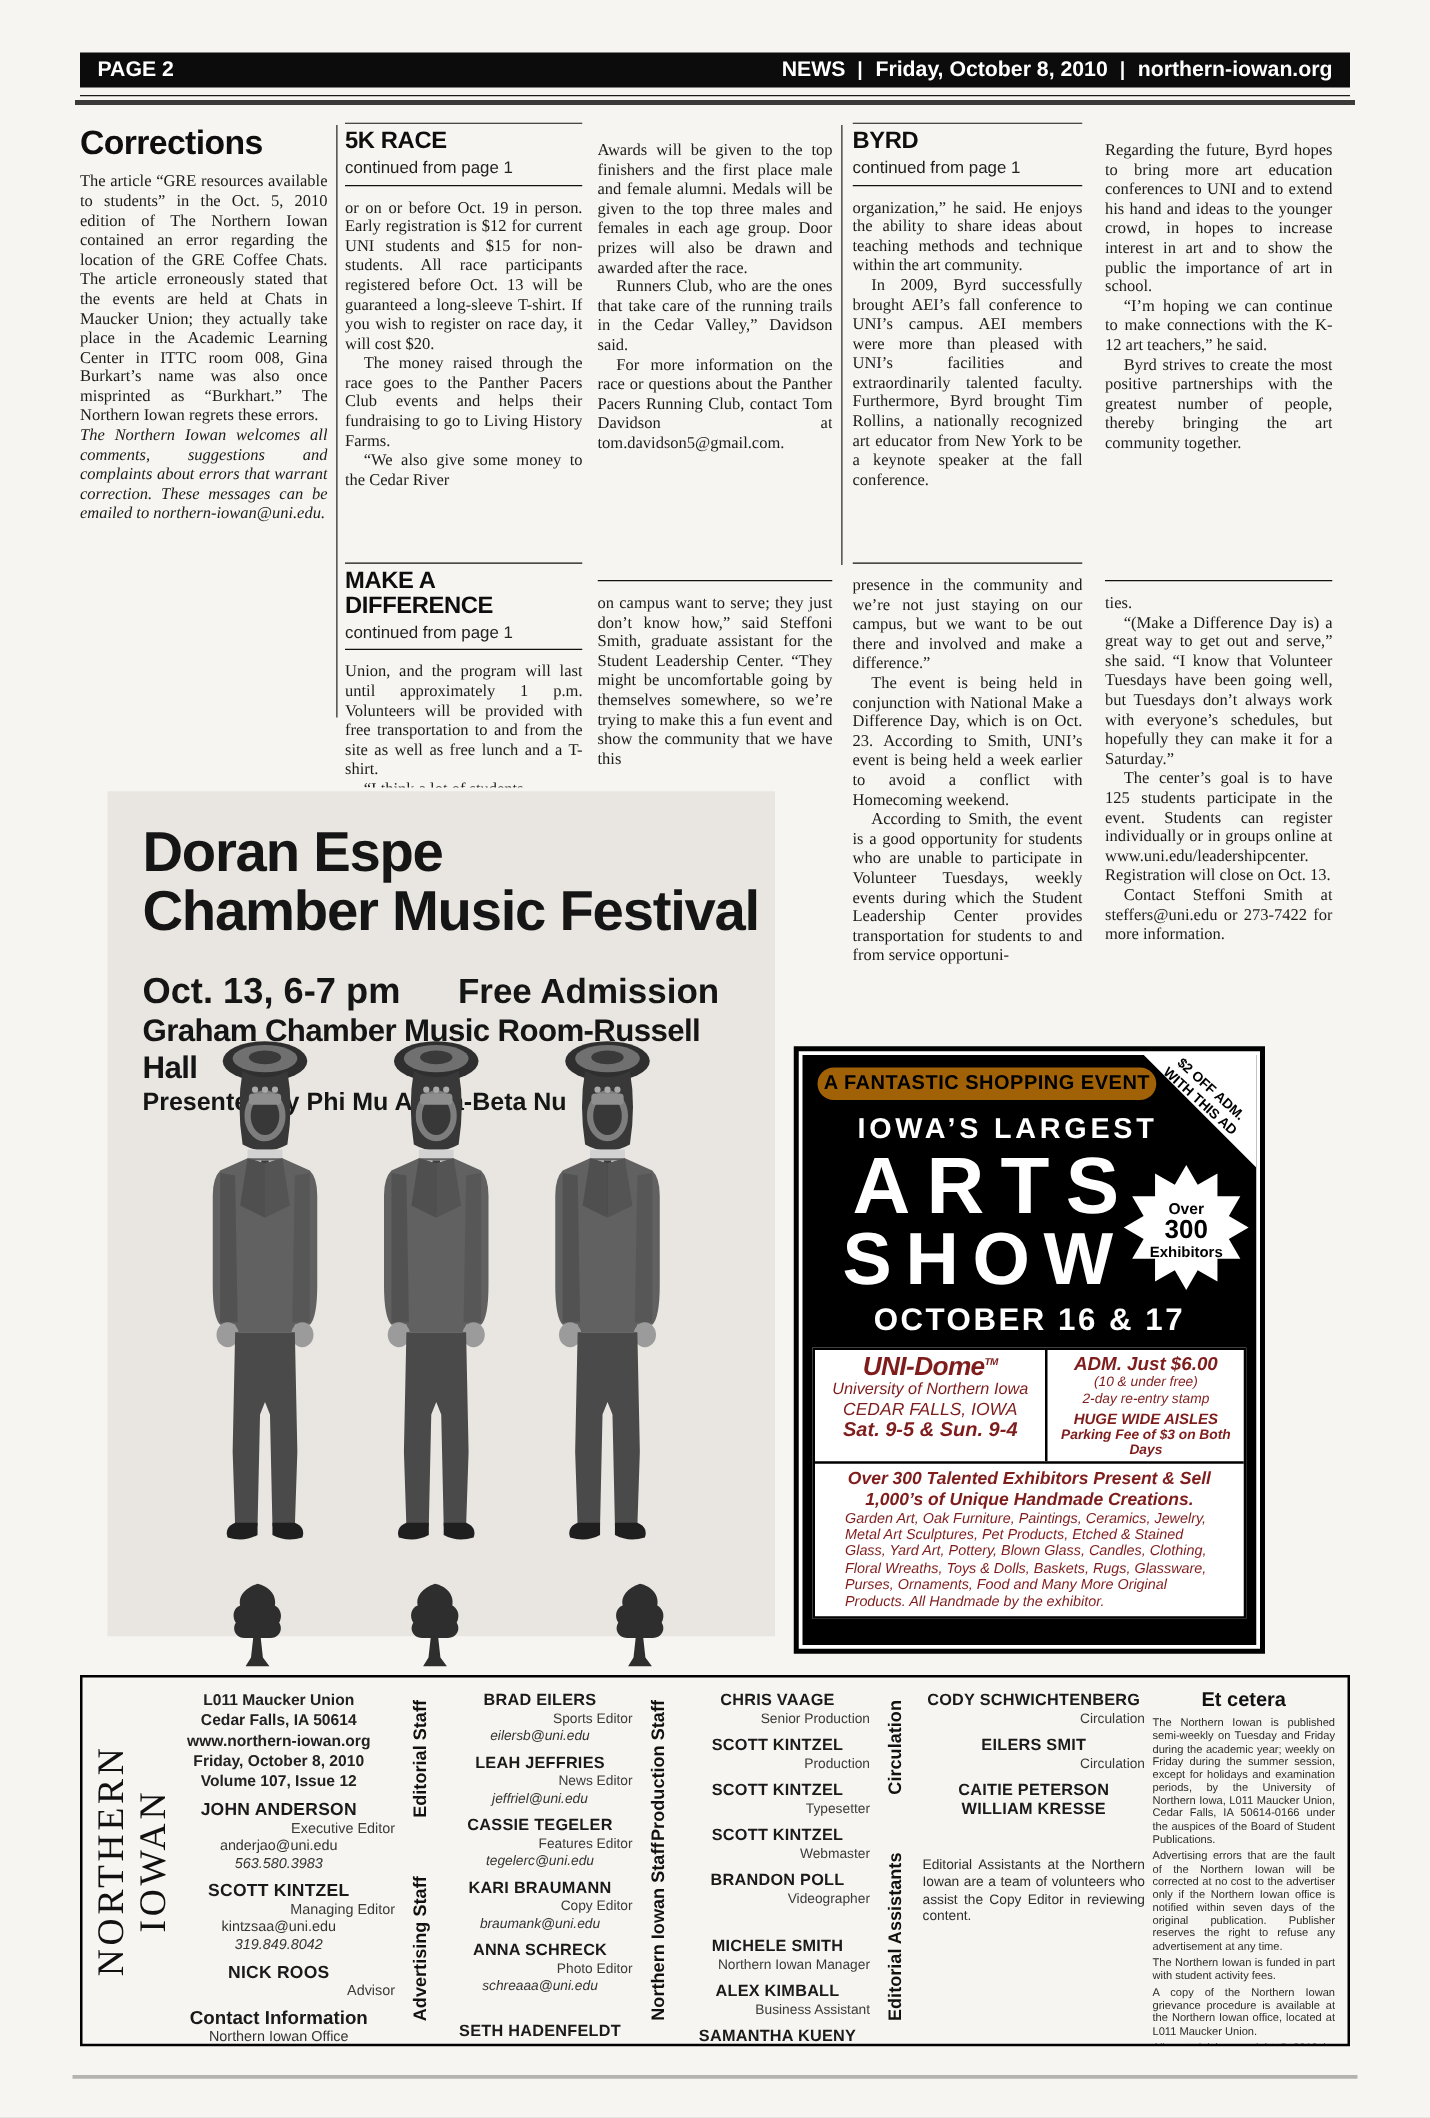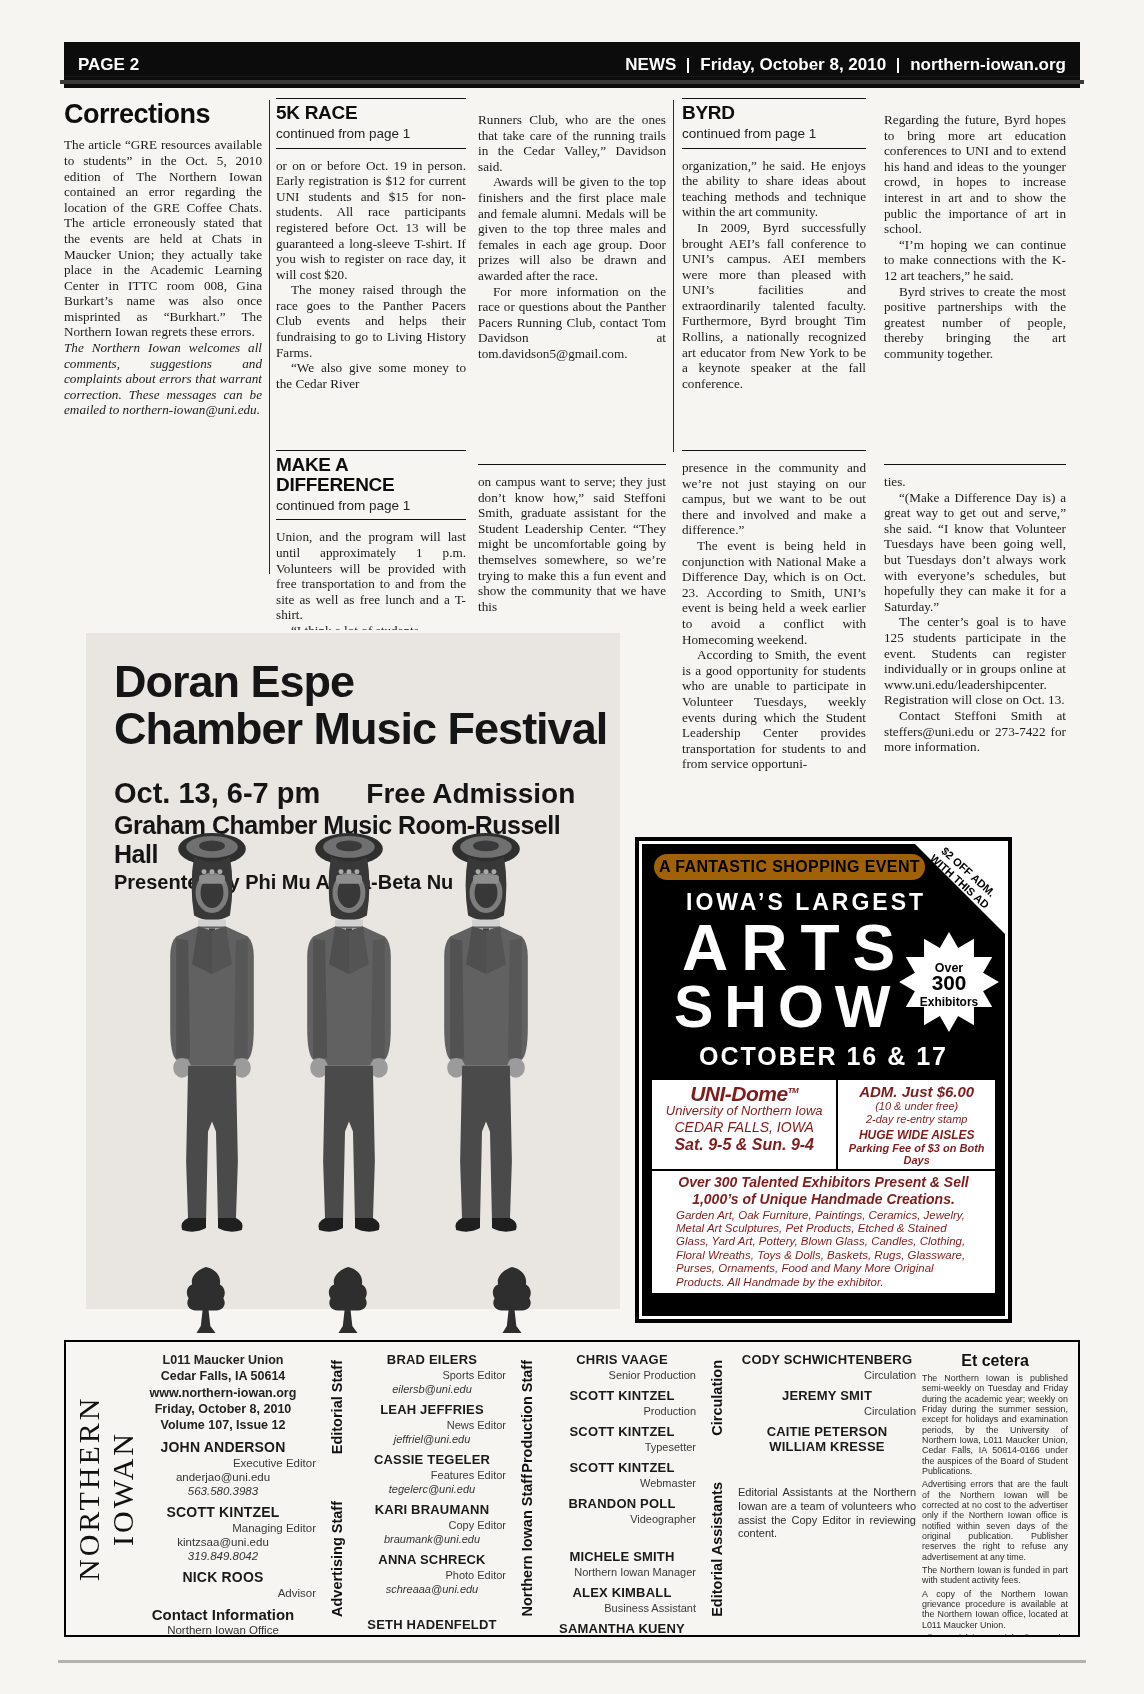--- a/index.html
+++ b/index.html
@@ -1,19 +1,19 @@
 <!DOCTYPE html>
 <html><head>
 <meta charset="utf-8">
 <style>
   html,body{margin:0;padding:0;background:#dcdad5;}
   .page{position:relative;width:1144px;height:1694px;background:#f6f5f1;margin:0 auto;overflow:hidden;
         font-family:"Liberation Serif",serif;color:#1b1b1b;}
   
-  .masthead-bar{position:absolute;left:64px;top:42px;width:1016px;height:46px;background:#0c0c0c;
+  .masthead-bar{position:absolute;left:64px;top:42px;width:1016px;height:28px;background:#0c0c0c;
         display:flex;align-items:center;justify-content:space-between;padding:0 14px;box-sizing:border-box;
         font-family:"Liberation Sans",sans-serif;font-weight:700;font-size:17px;color:#fff;}
   .bar-right{display:flex;align-items:center;}
   .sep{display:inline-block;width:2px;height:15px;background:#fff;margin:0 11px;}
   .rule-thin{position:absolute;left:64px;top:76px;width:1016px;height:1px;background:#1a1a1a;}
   .rule-thick{position:absolute;left:60px;top:80px;width:1024px;height:4px;background:#3c3a38;}
   .scanline{position:absolute;left:58px;top:1660px;width:1028px;height:3px;background:#b5b3ae;}
   
   .col{position:absolute;top:98px;font-size:13.2px;line-height:15.6px;text-align:justify;overflow:hidden;}
   .col p{margin:0;}
@@ -187,22 +187,22 @@
 
     <p>Union, and the program will last until approximately 1 p.m. Volunteers will be provided with free transportation to and from the site as well as free lunch and a T-shirt.</p>
         <p>“I think a lot of students</p>
       </div>
   </div>
 
   <div class="col" style="left:478px;width:188px;height:532px;">
     <div class="seg-top pad-top">
       <div class="body">
 
-      <p>Runners Club, who are the ones that take care of the running trails in the Cedar Valley,” Davidson said.</p>
-          <p>Awards will be given to the top finishers and the first place male and female alumni. Medals will be given to the top three males and females in each age group. Door prizes will also be drawn and awarded after the race.</p>
+      <p>Awards will be given to the top finishers and the first place male and female alumni. Medals will be given to the top three males and females in each age group. Door prizes will also be drawn and awarded after the race.</p>
+          <p>Runners Club, who are the ones that take care of the running trails in the Cedar Valley,” Davidson said.</p>
           <p>For more information on the race or questions about the Panther Pacers Running Club, contact Tom Davidson at tom.davidson5@gmail.com.</p>
         </div>
     </div>
     <div class="cont-rule"></div>
     <div class="body">
 
     <p>on campus want to serve; they just don’t know how,” said Steffoni Smith, graduate assistant for the Student Leadership Center. “They might be uncomfortable going by themselves somewhere, so we’re trying to make this a fun event and show the community that we have this</p>
       </div>
   </div>
 
@@ -461,21 +461,21 @@
 
     <div class="m-staff m-staff3">
       <div>
 
           <div class="entry">
             <div class="m-name">CODY SCHWICHTENBERG</div>
             <div class="m-title">Circulation</div>
           </div>
 
           <div class="entry">
-            <div class="m-name">JEREMY SMIT</div>
+            <div class="m-name">EILERS SMIT</div>
             <div class="m-title">Circulation</div>
           </div>
         </div>
       <div class="m-name gap-lg">CAITIE PETERSON</div>
       <div class="m-name gap-md">WILLIAM KRESSE</div>
       <div class="m-note">Editorial Assistants at the Northern Iowan are a team of volunteers who assist the Copy Editor in reviewing content.</div>
     </div>
 
     <div class="m-etc">
       <div class="etc-title">Et cetera</div>

